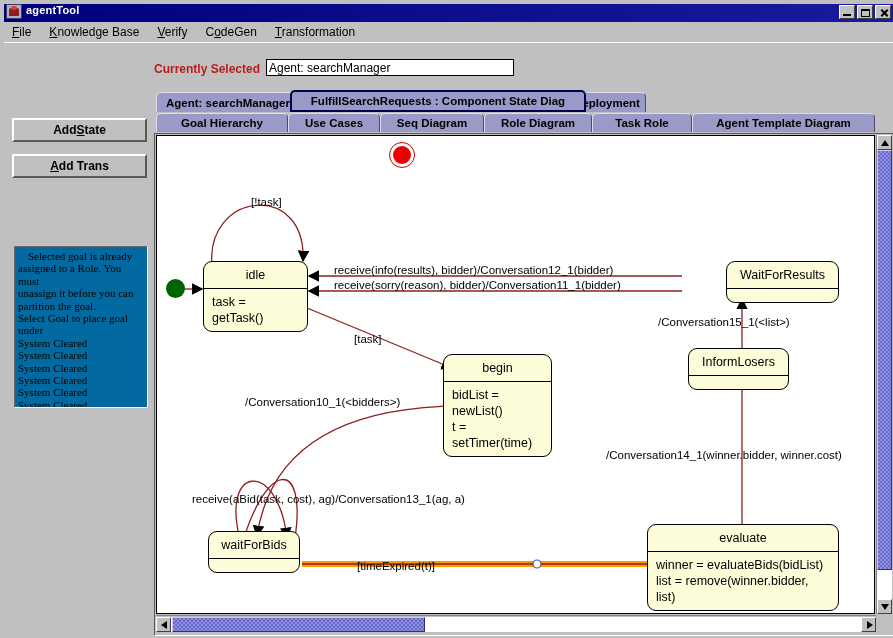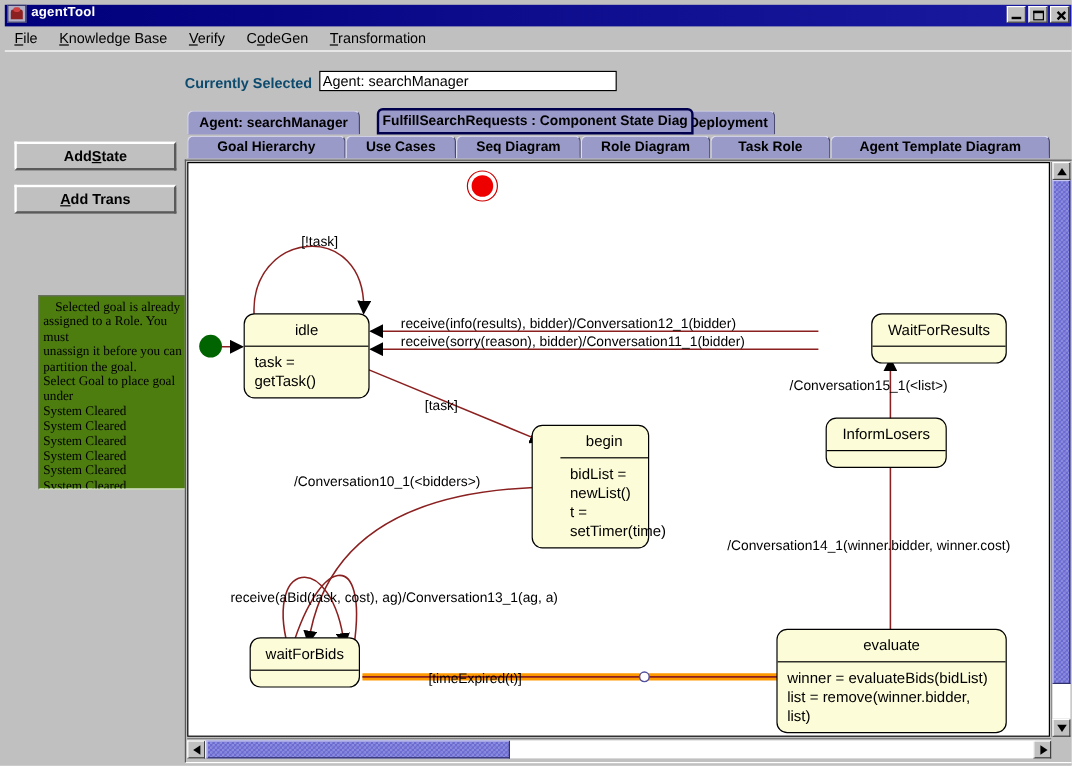--- a/index.html
+++ b/index.html
@@ -40,41 +40,41 @@
 
   
   .menubar{position:absolute;left:2px;top:21px;width:889px;height:18px;
     background:#c0c0c0;display:flex;align-items:center;padding-left:8px;box-sizing:border-box;}
   .menu-item{font-size:12px;color:#000;margin-right:18px;white-space:nowrap;}
   .menu-item u{text-decoration:underline;}
   .menu-sep{position:absolute;left:2px;top:40px;width:889px;height:2px;
     border-top:1px solid #ffffff;}
 
   
-  .cur-label{position:absolute;left:152px;top:60px;font-size:12px;font-weight:bold;color:#0c4a6e;}
+  .cur-label{position:absolute;left:152px;top:60px;font-size:12px;font-weight:bold;color:#b91c1c;}
   .cur-field{position:absolute;left:264px;top:57px;width:248px;height:17px;background:#fff;
     border:1px solid #000;box-sizing:border-box;font-size:12px;color:#000;
     padding:1px 2px;line-height:15px;overflow:hidden;white-space:nowrap;}
 
   
   .side-btn{position:absolute;left:10px;width:135px;height:24px;background:#c0c0c0;
     border-top:2px solid #ffffff;border-left:2px solid #ffffff;
     border-right:2px solid #5a5a5a;border-bottom:2px solid #5a5a5a;
     box-sizing:border-box;font-size:12px;font-weight:bold;color:#000;
     display:flex;align-items:center;justify-content:center;}
   .side-btn.b1{top:116px;}
   .side-btn.b2{top:152px;}
   .side-btn u{text-decoration:underline;}
 
   .log{position:absolute;left:12px;top:244px;width:134px;height:162px;
-    background:#4d7c0f;box-sizing:border-box;
+    background:#0369a1;box-sizing:border-box;
     border-top:1px solid #6a6a6a;border-left:1px solid #6a6a6a;
     border-right:1px solid #ffffff;border-bottom:1px solid #ffffff;
     padding:3px 3px 0 3px;overflow:hidden;
-    font-family:"Liberation Serif", serif;font-size:11px;color:#000;line-height:12.4px;margin-left:18px;}
+    font-family:"Liberation Serif", serif;font-size:11px;color:#000;line-height:12.4px;}
   .log p{margin:0;}
   .log .indent{text-indent:10px;}
   .tab{position:absolute;background:#9a9ac8;border-top:1px solid #dcdcf0;
     border-left:1px solid #dcdcf0;border-right:1px solid #4a4a70;
     box-sizing:border-box;font-size:11.5px;font-weight:bold;color:#000;
     display:flex;align-items:center;justify-content:center;white-space:nowrap;
     border-radius:5px 5px 0 0;}
   .tab.sel{border:2px solid #00004d;background:#9a9ac8;z-index:5;}
 
   
@@ -173,21 +173,21 @@
     <p>System Cleared</p>
     <p>System Cleared</p>
     <p>System Cleared</p>
     <p>System Cleared</p>
     <p>System Cleared</p>
     <p>System Cleared</p>
 
   </div>
 
   <div class="tab" style="left:154px;top:90px;width:144px;height:20px;">Agent: searchManager</div>
-  <div class="tab sel" style="left:312px;top:88px;width:264px;height:22px;">FulfillSearchRequests : Component State Diag</div>
+  <div class="tab sel" style="left:288px;top:88px;width:296px;height:22px;">FulfillSearchRequests : Component State Diag</div>
   <div class="tab" style="left:566px;top:90px;width:78px;height:20px;">Deployment</div>
 
   <div class="tab" style="left:154px;top:111px;width:132px;height:19px;">Goal Hierarchy</div>
   <div class="tab" style="left:286px;top:111px;width:92px;height:19px;">Use Cases</div>
   <div class="tab" style="left:378px;top:111px;width:104px;height:19px;">Seq Diagram</div>
   <div class="tab" style="left:482px;top:111px;width:108px;height:19px;">Role Diagram</div>
   <div class="tab" style="left:590px;top:111px;width:100px;height:19px;">Task Role</div>
   <div class="tab" style="left:690px;top:111px;width:183px;height:19px;">Agent Template Diagram</div>
 
   <div class="canvas-outer"></div>
@@ -232,21 +232,21 @@
         <i></i>
       </div>
     <div class="start-state" style="left:9px;top:143px;"></div>
 
     <div class="node" style="left:46px;top:125px;width:105px;">
       <div class="nm">idle</div>
       <div class="div"></div>
       <div class="body">task = getTask()</div>
     </div>
 
-    <div class="node" style="left:286px;top:218px;width:98px;padding-left:23px;">
+    <div class="node" style="left:286px;top:218px;width:109px;">
       <div class="nm">begin</div>
       <div class="div"></div>
       <div class="body">
         <div>bidList = newList()</div>
         <div>t = setTimer(time)</div>
       </div>
     </div>
 
     <div class="node empty" style="left:51px;top:395px;width:92px;">
       <div class="nm">waitForBids</div>

